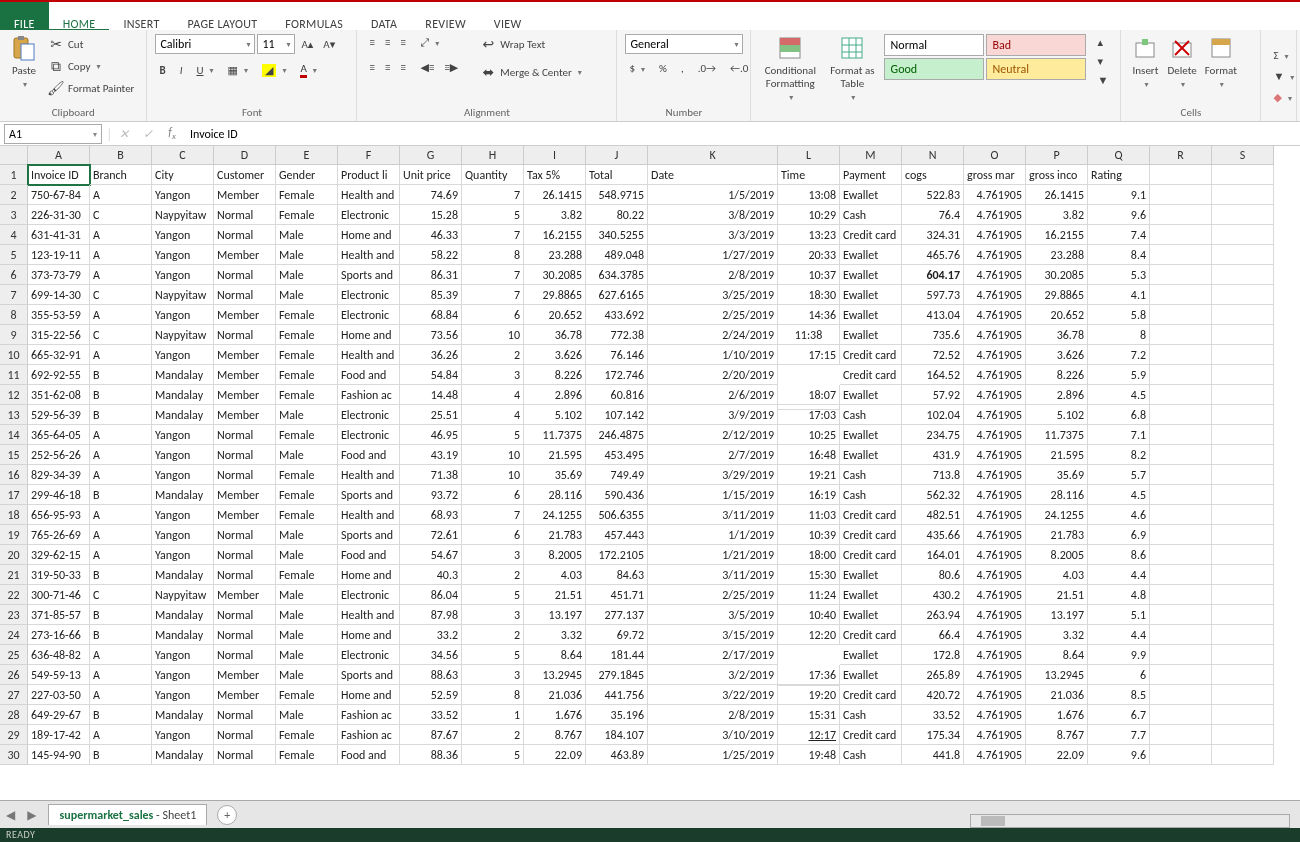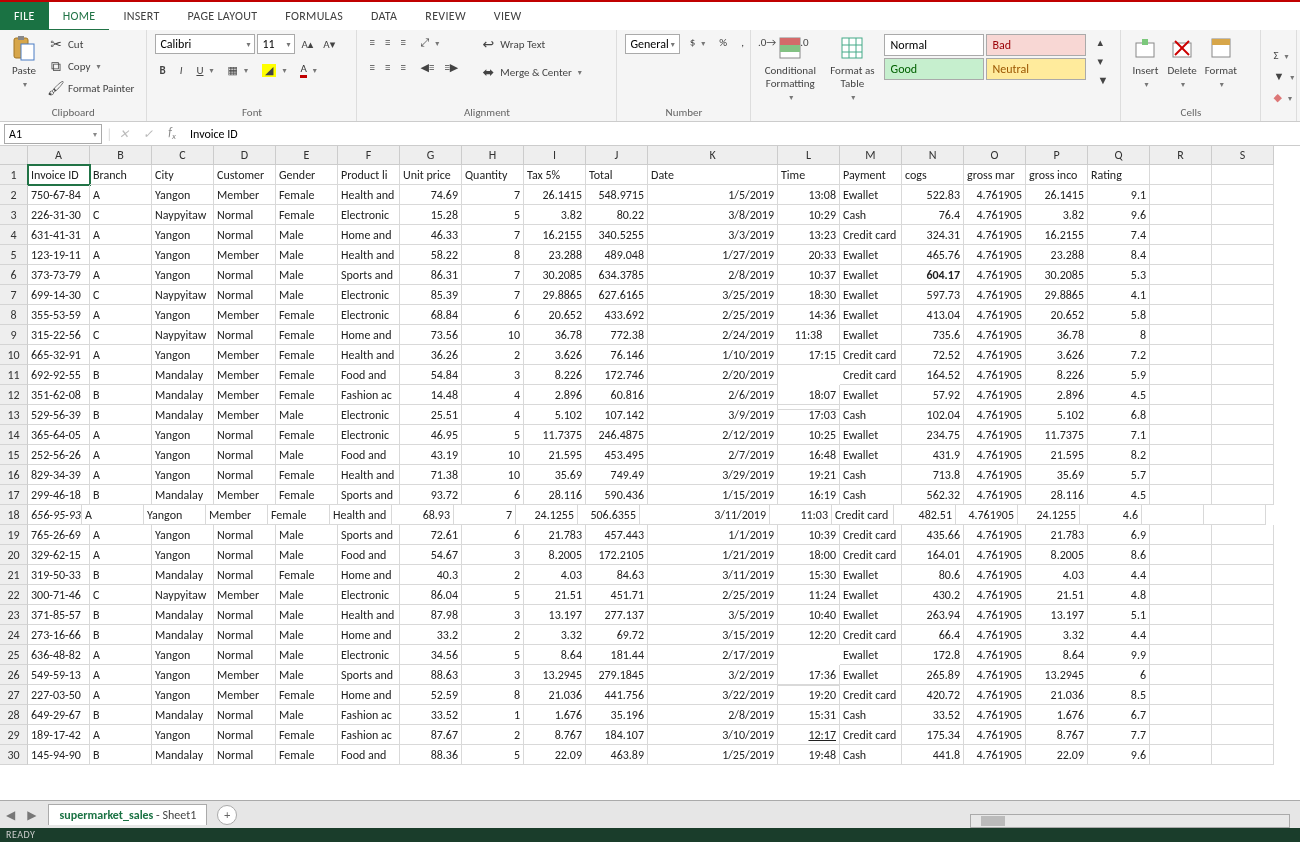--- a/index.html
+++ b/index.html
@@ -1,19 +1,19 @@
 <!DOCTYPE html>
 <html><head>
 <meta charset="utf-8">
 <style>
 * { margin:0; padding:0; box-sizing:border-box; font-family:"Segoe UI",Calibri,Arial,sans-serif; }
 body { background:#fff; width:1300px; height:842px; overflow:hidden; position:relative; }
 .app-top-bar { height:2px; background:#c00000; }
 .tab-strip { height:28px; background:#fff; display:flex; align-items:center; font-size:12px; }
-.tab-strip .tab { padding:0 14px; height:28px; line-height:28px; color:#414141; cursor:pointer; letter-spacing:0.3px; }
+.tab-strip .tab { padding:8px 14px; height:28px; line-height:28px; color:#414141; cursor:pointer; letter-spacing:0.3px; }
 .tab-strip .tab.file { background:#1a7243; color:#fff; }
 .tab-strip .tab.active { border-bottom:1px solid #217346; color:#217346; }
 .ribbon { height:92px; background:#f5f5f5; border-bottom:1px solid #ccc; display:flex; font-size:11px; }
 .ribbon .group { border-right:1px solid #ddd; padding:4px 8px 2px 8px; display:flex; flex-direction:column; justify-content:space-between; }
 .ribbon .group-body { display:flex; align-items:flex-start; gap:4px; flex:1; }
 .ribbon .group-label { text-align:center; font-size:11px; color:#666; padding-top:1px; }
 .big-btn { display:flex; flex-direction:column; align-items:center; justify-content:center; gap:2px; font-size:11px; color:#444; padding:0 2px; cursor:pointer; }
 .big-btn .icon-box { width:28px; height:28px; display:flex; align-items:center; justify-content:center; }
 .vstack { display:flex; flex-direction:column; gap:2px; justify-content:center; }
 .hstack { display:flex; gap:2px; align-items:center; }
@@ -148,21 +148,21 @@
         <div class="small-item dd">
             <span class="ic">⬌</span>
             <span>Merge &amp; Center</span>
           </div>
       </div>
     </div>
     <div class="group-label">Alignment</div>
   </div>
 
   <div class="group" style="width:134px">
-    <div class="group-body" style="flex-direction:row;gap:6px">
+    <div class="group-body" style="flex-direction:column;gap:6px">
       <div class="number-format dd">
           <span>General</span>
         </div>
       <div class="hstack" style="gap:6px">
         <span class="small-btn dd">$</span>
         <span class="small-btn">%</span>
         <span class="small-btn">,</span>
         <span class="small-btn">.0→</span>
         <span class="small-btn">←.0</span>
       </div>
@@ -666,21 +666,21 @@
         <div class="cell" style="width: 62px;">Cash</div>
         <div class="cell num" style="width: 62px;">562.32</div>
         <div class="cell num" style="width: 62px;">4.761905</div>
         <div class="cell num" style="width: 62px;">28.116</div>
         <div class="cell num" style="width: 62px;">4.5</div>
         <div class="cell" style="width: 62px;"></div>
         <div class="cell" style="width: 62px;"></div>
       </div>
       <div class="row">
         <div class="rowhdr">18</div>
-        <div class="cell" style="width: 54px; font-style: italic;">656-95-93</div>
+        <div class="cell" style="width: 62px;">656-95-93</div>
         <div class="cell" style="width: 62px;">A</div>
         <div class="cell" style="width: 62px;">Yangon</div>
         <div class="cell" style="width: 62px;">Member</div>
         <div class="cell" style="width: 62px;">Female</div>
         <div class="cell" style="width: 62px;">Health and</div>
         <div class="cell num" style="width: 62px;">68.93</div>
         <div class="cell num" style="width: 62px;">7</div>
         <div class="cell num" style="width: 62px;">24.1255</div>
         <div class="cell num" style="width: 62px;">506.6355</div>
         <div class="cell num" style="width: 130px;">3/11/2019</div>

